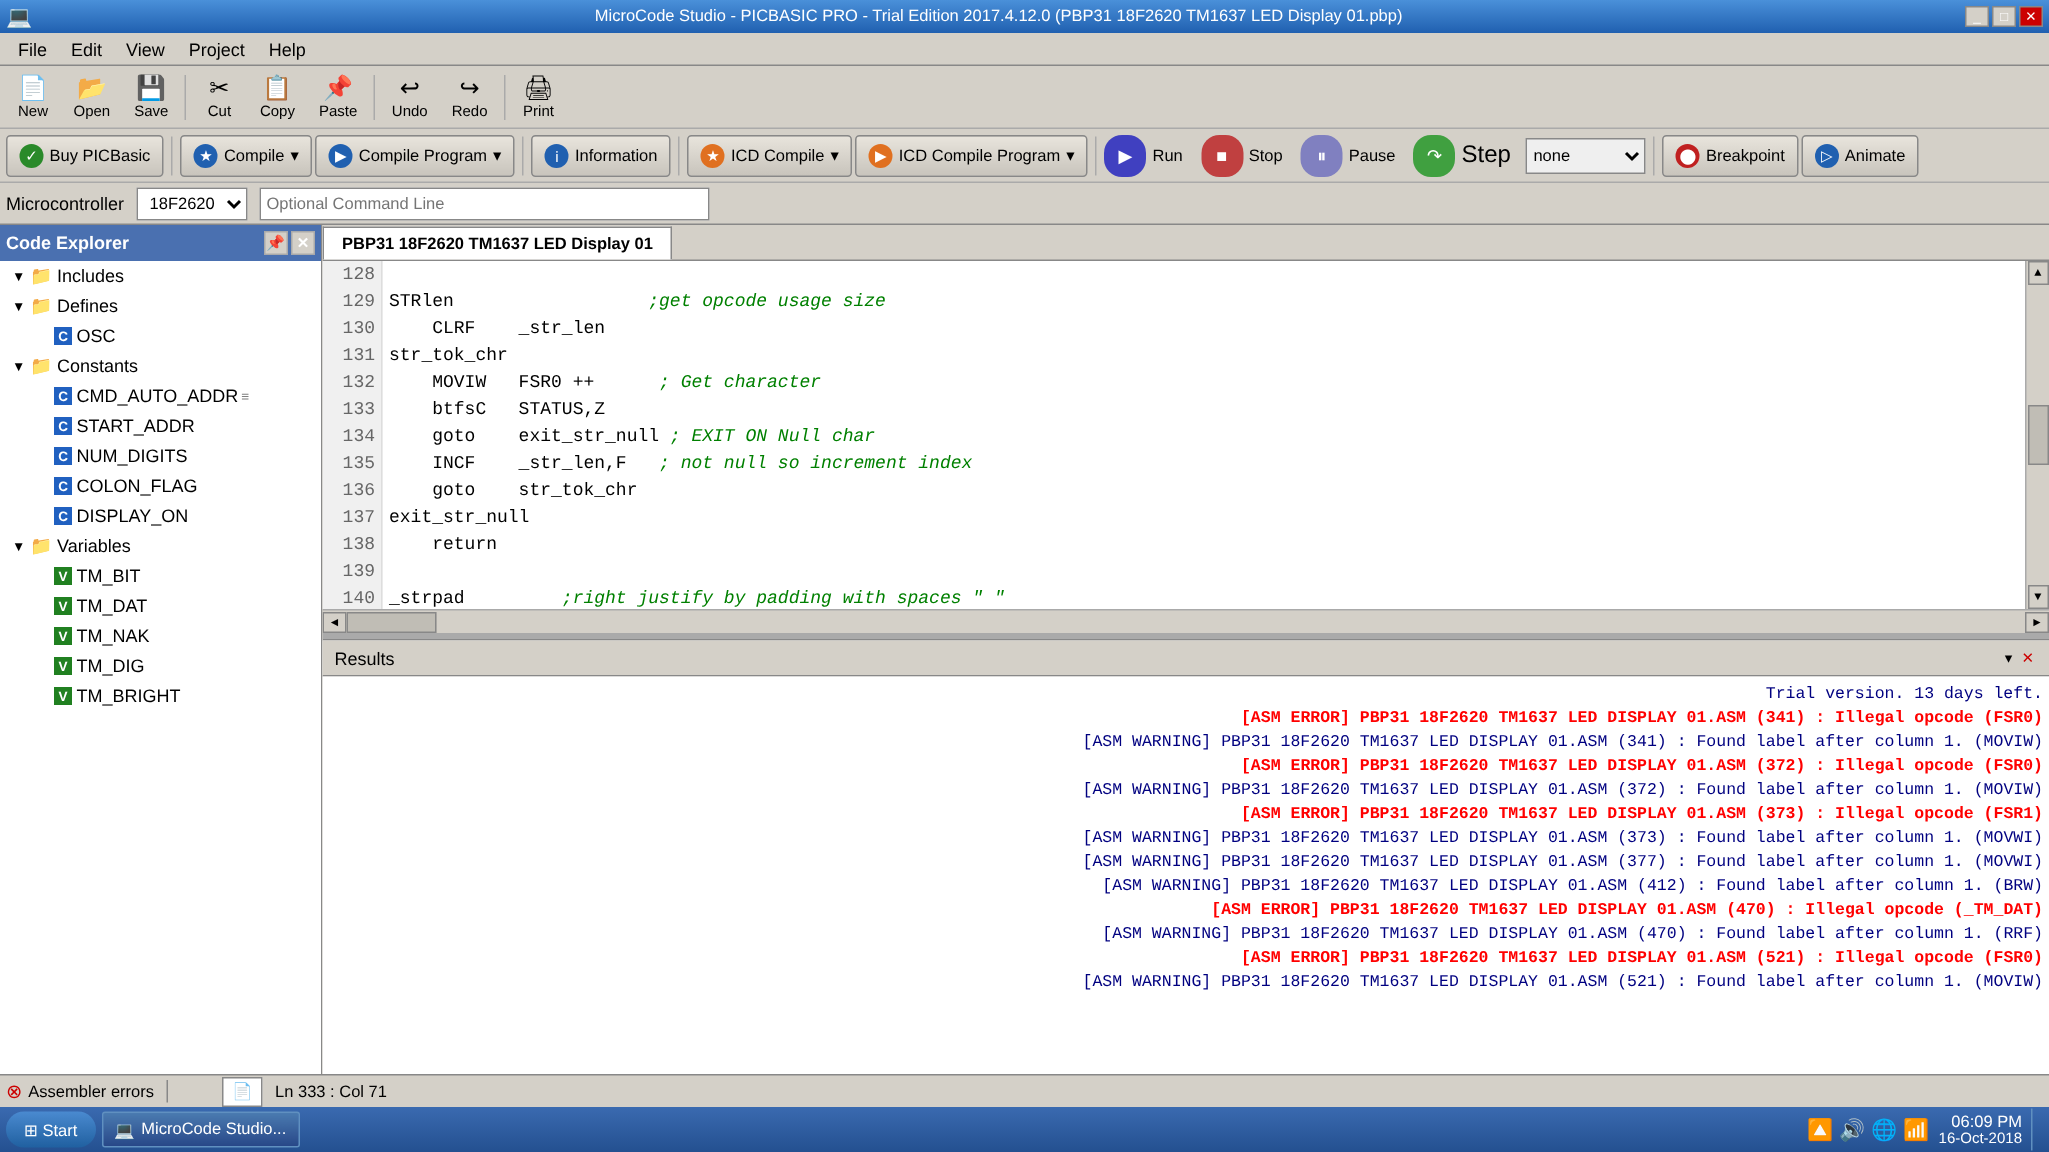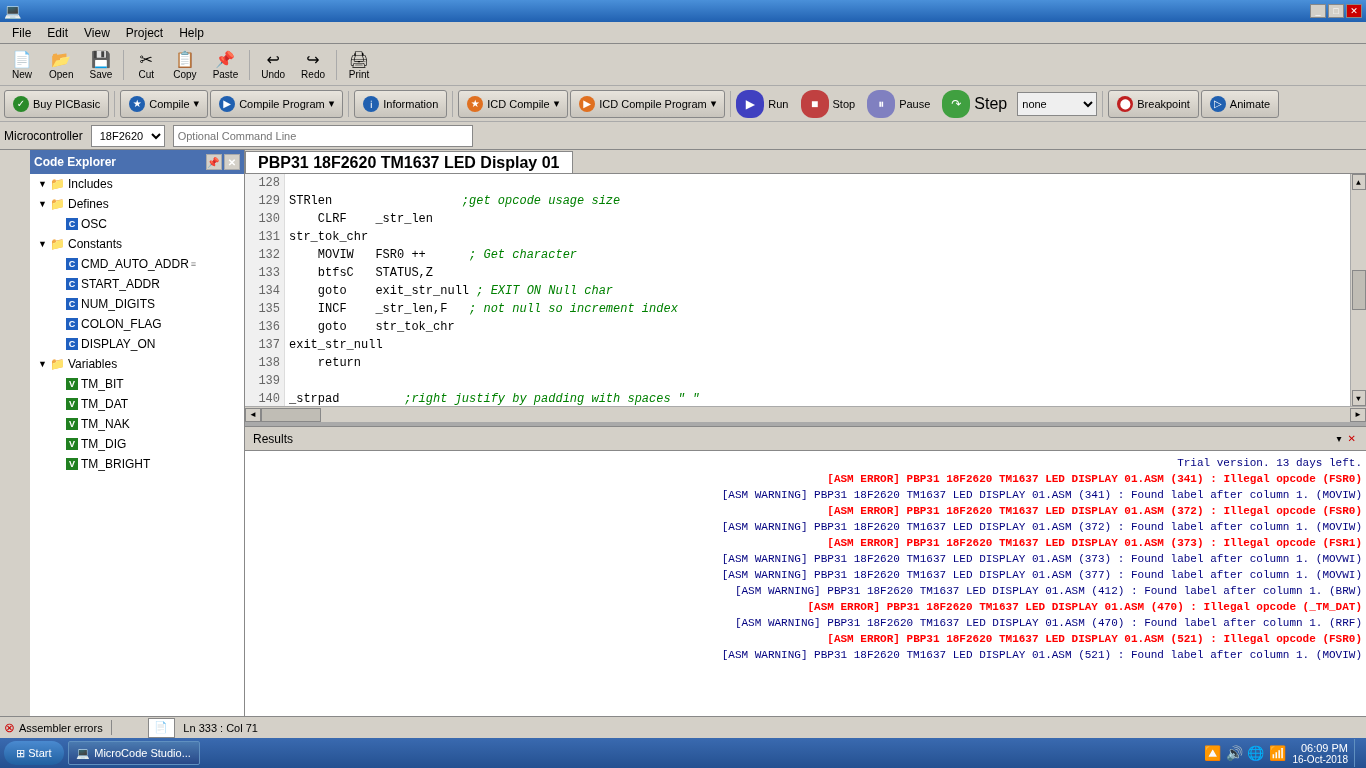--- a/index.html
+++ b/index.html
@@ -39,40 +39,40 @@
     .step-btn { background: #40a040; color: white; border-radius: 12px; width: 28px; height: 28px; display: flex; align-items: center; justify-content: center; border: none; cursor: pointer; font-size: 12px; }
     .btn-label { font-size: 10px; }
 
     
     #mc-bar { background: #d4d0c8; height: 28px; display: flex; align-items: center; padding: 2px 4px; gap: 8px; border-bottom: 1px solid #888; }
     .mc-label { font-size: 12px; }
     .mc-select { height: 22px; font-size: 11px; border: 1px solid #888; padding: 0 4px; background: white; }
     .mc-input { height: 22px; font-size: 11px; border: 1px solid #888; padding: 0 4px; background: white; width: 300px; }
 
     
-    #main { display: flex; height: calc(768px - 22px - 22px - 42px - 36px - 28px - 22px - 30px); margin-left: 30px; }
+    #main { display: flex; height: calc(768px - 22px - 22px - 42px - 36px - 28px - 22px - 30px); }
 
     
     #code-explorer { width: 215px; background: white; border-right: 1px solid #888; display: flex; flex-direction: column; overflow: hidden; }
     #ce-header { background: #4a70b0; color: white; height: 24px; display: flex; align-items: center; justify-content: space-between; padding: 0 4px; font-size: 12px; font-weight: bold; }
     #ce-header-controls { display: flex; gap: 2px; }
     .ce-ctrl-btn { width: 16px; height: 16px; border: 1px solid #aaa; background: #d4d0c8; display: flex; align-items: center; justify-content: center; font-size: 10px; cursor: pointer; }
     #ce-content { flex: 1; overflow-y: auto; overflow-x: hidden; font-size: 12px; }
     .tree-item { display: flex; align-items: center; height: 20px; cursor: pointer; padding-left: 4px; white-space: nowrap; }
     .tree-indent { display: inline-block; }
     .tree-arrow { display: inline-block; width: 12px; font-size: 9px; }
     .tree-icon { display: inline-block; width: 16px; font-size: 12px; margin-right: 2px; }
     .folder-icon { color: #e0a000; }
     .file-icon-c { color: #2060c0; font-size: 9px; font-weight: bold; background: #2060c0; color: white; width: 12px; height: 12px; display: inline-flex; align-items: center; justify-content: center; margin-right: 3px; }
     .file-icon-v { color: white; font-size: 9px; font-weight: bold; background: #208020; width: 12px; height: 12px; display: inline-flex; align-items: center; justify-content: center; margin-right: 3px; }
 
     
     #editor-area { flex: 1; display: flex; flex-direction: column; background: #d4d0c8; overflow: hidden; }
     #tabs-bar { background: #d4d0c8; height: 24px; display: flex; align-items: flex-end; border-bottom: 1px solid #888; }
-    .tab { background: white; border: 1px solid #888; border-bottom: none; padding: 3px 12px; font-size: 16px; cursor: pointer; height: 22px; display: flex; align-items: center; }
+    .tab { background: white; border: 1px solid #888; border-bottom: none; padding: 3px 12px; font-size: 11px; cursor: pointer; height: 22px; display: flex; align-items: center; }
     .tab.active { background: white; font-weight: bold; }
     
     
     #code-view { flex: 1; background: white; overflow: hidden; display: flex; position: relative; font-family: 'Courier New', monospace; font-size: 12px; }
     #line-numbers { width: 40px; background: #f0f0f0; border-right: 1px solid #ddd; overflow: hidden; padding: 0; text-align: right; color: #666; font-size: 12px; font-family: 'Courier New', monospace; }
     .line-num { height: 18px; padding-right: 4px; line-height: 18px; }
     #code-content { flex: 1; overflow: auto; padding: 0 4px; white-space: pre; line-height: 18px; }
     #code-scrollbar-v { width: 16px; background: #d4d0c8; }
 
     .kw { color: black; }
@@ -101,20 +101,21 @@
     .taskbar-right { display: flex; align-items: center; gap: 6px; color: white; font-size: 11px; }
     .sys-icons { display: flex; align-items: center; gap: 4px; }
 
     #results-resize { height: 4px; background: #aaa; cursor: ns-resize; }
   </style>
 </head>
 <body>
 
 <div id="title-bar">
   <span style="font-size:14px;">💻</span>
+  <span id="title-text">MicroCode Studio - PICBASIC PRO - Trial Edition 2017.4.12.0 (PBP31 18F2620 TM1637 LED Display 01.pbp)</span>
   <div id="title-controls">
     <div class="title-btn minimize">_</div>
     <div class="title-btn maximize">□</div>
     <div class="title-btn close">✕</div>
   </div>
 </div>
 
 <div id="menu-bar">
   <span class="menu-item">File</span>
   <span class="menu-item">Edit</span>

